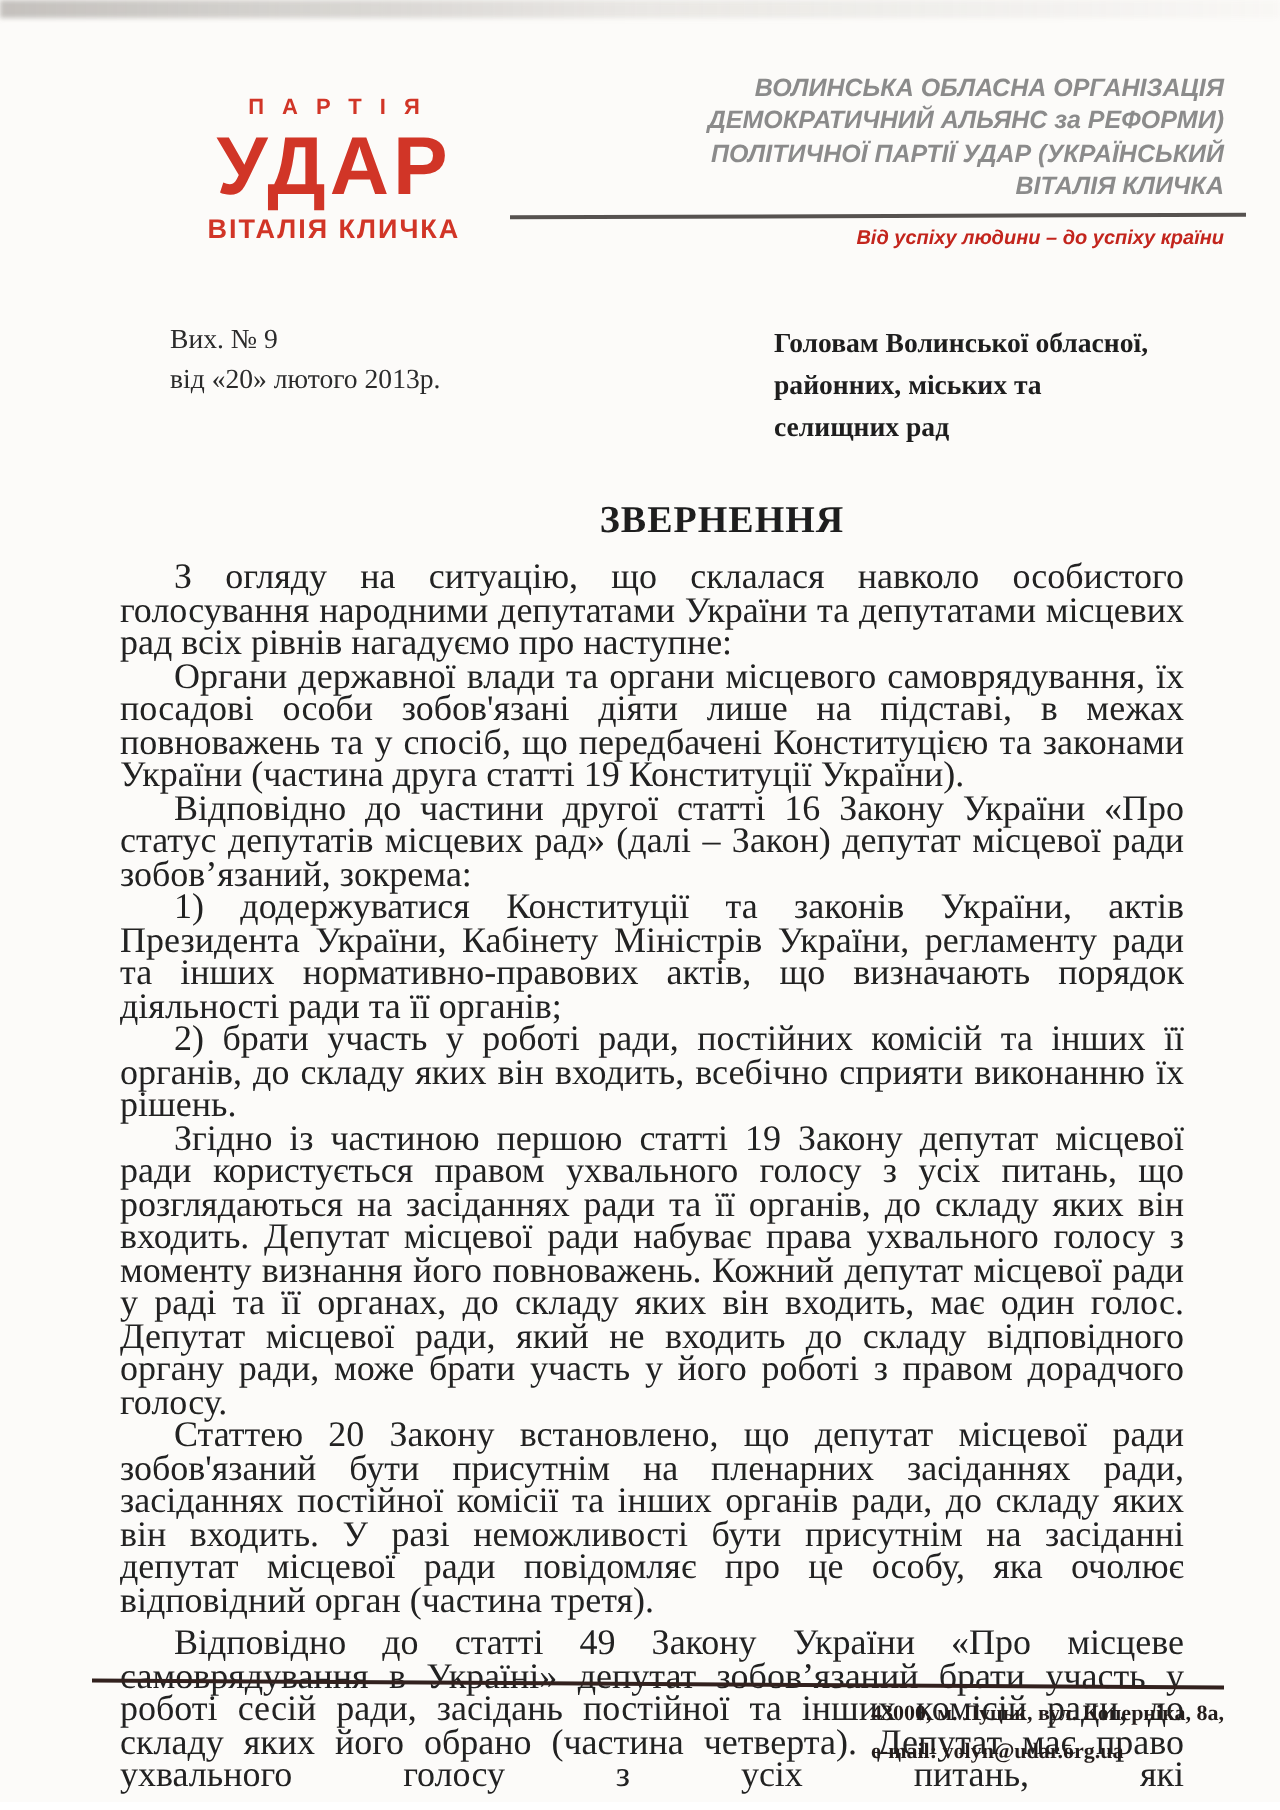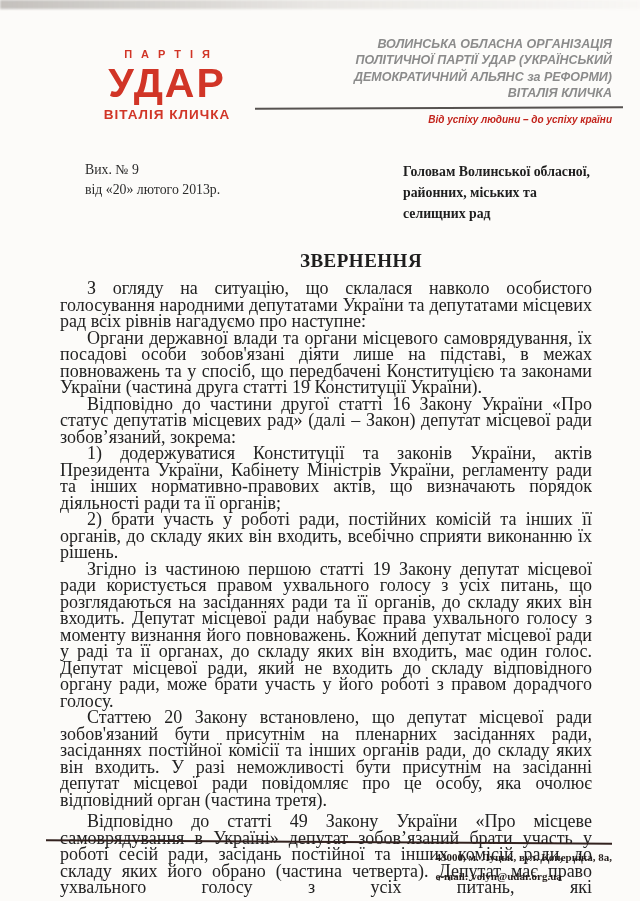--- a/index.html
+++ b/index.html
@@ -50,21 +50,21 @@
     font-weight: bold; font-style: italic;
     font-size: 10px;
   }
   
   .ref {
     position: absolute; left: 85px; top: 160px;
     font-size: 13.8px; line-height: 19.5px;
     color: #2b2b2b;
   }
   .addressee {
-    position: absolute; left: 403px; top: 161px; width: 215px;
+    position: absolute; left: 387px; top: 161px; width: 215px;
     font-weight: bold; font-size: 13.8px; line-height: 21px;
     color: #1e1e1e;
   }
   
   .title {
     position: absolute; top: 250px; left: 95px; width: 532px;
     margin: 0; text-align: center;
     font-size: 19px; font-weight: bold; letter-spacing: .5px;
     color: #1e1e1e;
   }
@@ -99,22 +99,22 @@
   <div class="scan-top"></div>
 
   <div class="logo" style="color: rgb(209, 53, 39);">
     <div class="logo-top">ПАРТІЯ</div>
     <div class="logo-main">УДАР</div>
     <div class="logo-bottom">ВІТАЛІЯ КЛИЧКА</div>
   </div>
 
   <div class="org" style="color: rgb(139, 139, 139);">
     <div>ВОЛИНСЬКА ОБЛАСНА ОРГАНІЗАЦІЯ</div>
+    <div>ДЕМОКРАТИЧНИЙ АЛЬЯНС за РЕФОРМИ)</div>
     <div>ПОЛІТИЧНОЇ ПАРТІЇ УДАР (УКРАЇНСЬКИЙ</div>
-    <div>ДЕМОКРАТИЧНИЙ АЛЬЯНС за РЕФОРМИ)</div>
     <div>ВІТАЛІЯ КЛИЧКА</div>
   </div>
 
   <div class="org-divider"></div>
 
   <div class="slogan" style="color: rgb(195, 37, 29);">Від успіху людини – до успіху країни</div>
 
   <div class="ref">
     <div>Вих. № 9</div>
     <div>від «20» лютого 2013р.</div>

